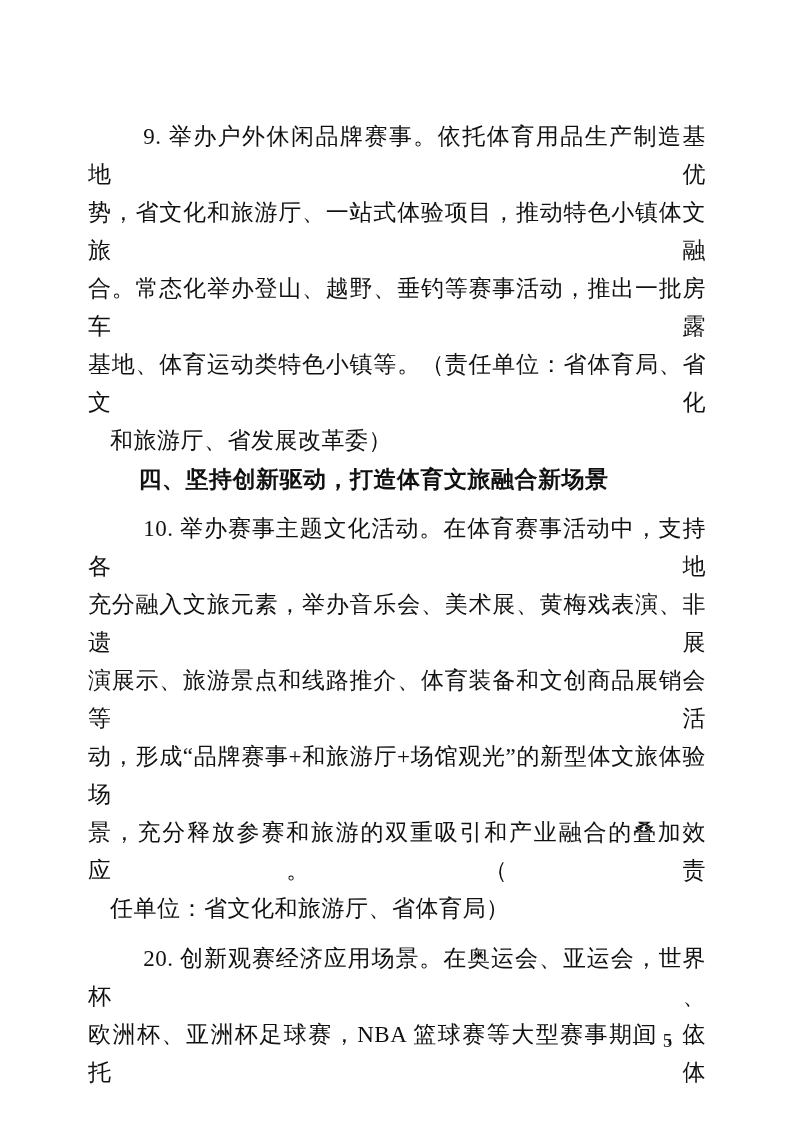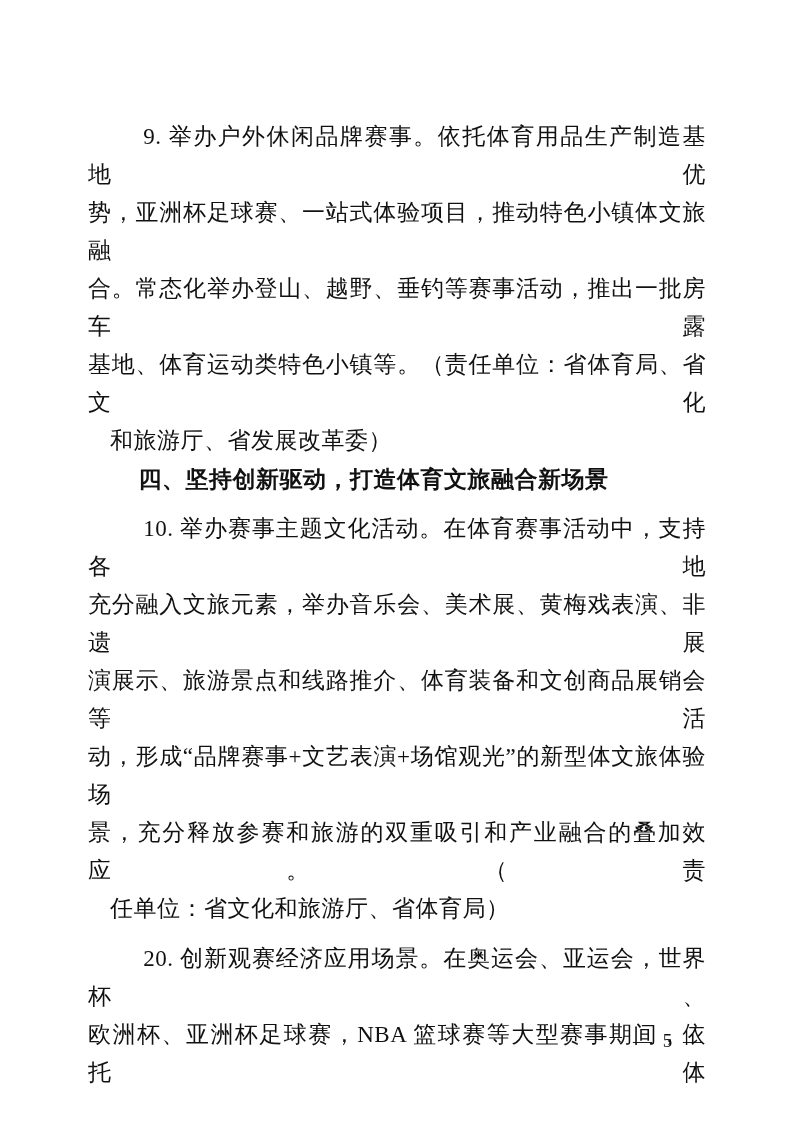--- a/index.html
+++ b/index.html
@@ -40,31 +40,31 @@
     letter-spacing: 3px;
     color: #111111;
     font-family: "Liberation Serif", serif;
   }
 </style>
 </head>
 <body>
 
 <div class="doc">
   <div class="line first full">9. 举办户外休闲品牌赛事。依托体育用品生产制造基地优</div>
-  <div class="line full">势，亚洲杯足球赛、一站式体验项目，推动特色小镇体文旅融</div>
+  <div class="line full">势，省文化和旅游厅、一站式体验项目，推动特色小镇体文旅融</div>
   <div class="line full">合。常态化举办登山、越野、垂钓等赛事活动，推出一批房车露</div>
   <div class="line full">基地、体育运动类特色小镇等。（责任单位：省体育局、省文化</div>
   <div class="line end">和旅游厅、省发展改革委）</div>
 
   <div class="line heading">四、坚持创新驱动，打造体育文旅融合新场景</div>
 
   <div class="line first full">10. 举办赛事主题文化活动。在体育赛事活动中，支持各地</div>
   <div class="line full">充分融入文旅元素，举办音乐会、美术展、黄梅戏表演、非遗展</div>
   <div class="line full">演展示、旅游景点和线路推介、体育装备和文创商品展销会等活</div>
-  <div class="line full">动，形成“品牌赛事+文艺表演+场馆观光”的新型体文旅体验场</div>
+  <div class="line full">动，形成“品牌赛事+和旅游厅+场馆观光”的新型体文旅体验场</div>
   <div class="line full">景，充分释放参赛和旅游的双重吸引和产业融合的叠加效应。（责</div>
   <div class="line end">任单位：省文化和旅游厅、省体育局）</div>
 
   <div class="line first full">20. 创新观赛经济应用场景。在奥运会、亚运会，世界杯、</div>
   <div class="line full">欧洲杯、亚洲杯足球赛，NBA 篮球赛等大型赛事期间，依托体</div>
 
 </div>
 
 <div class="footer">— 5 —</div>
 

